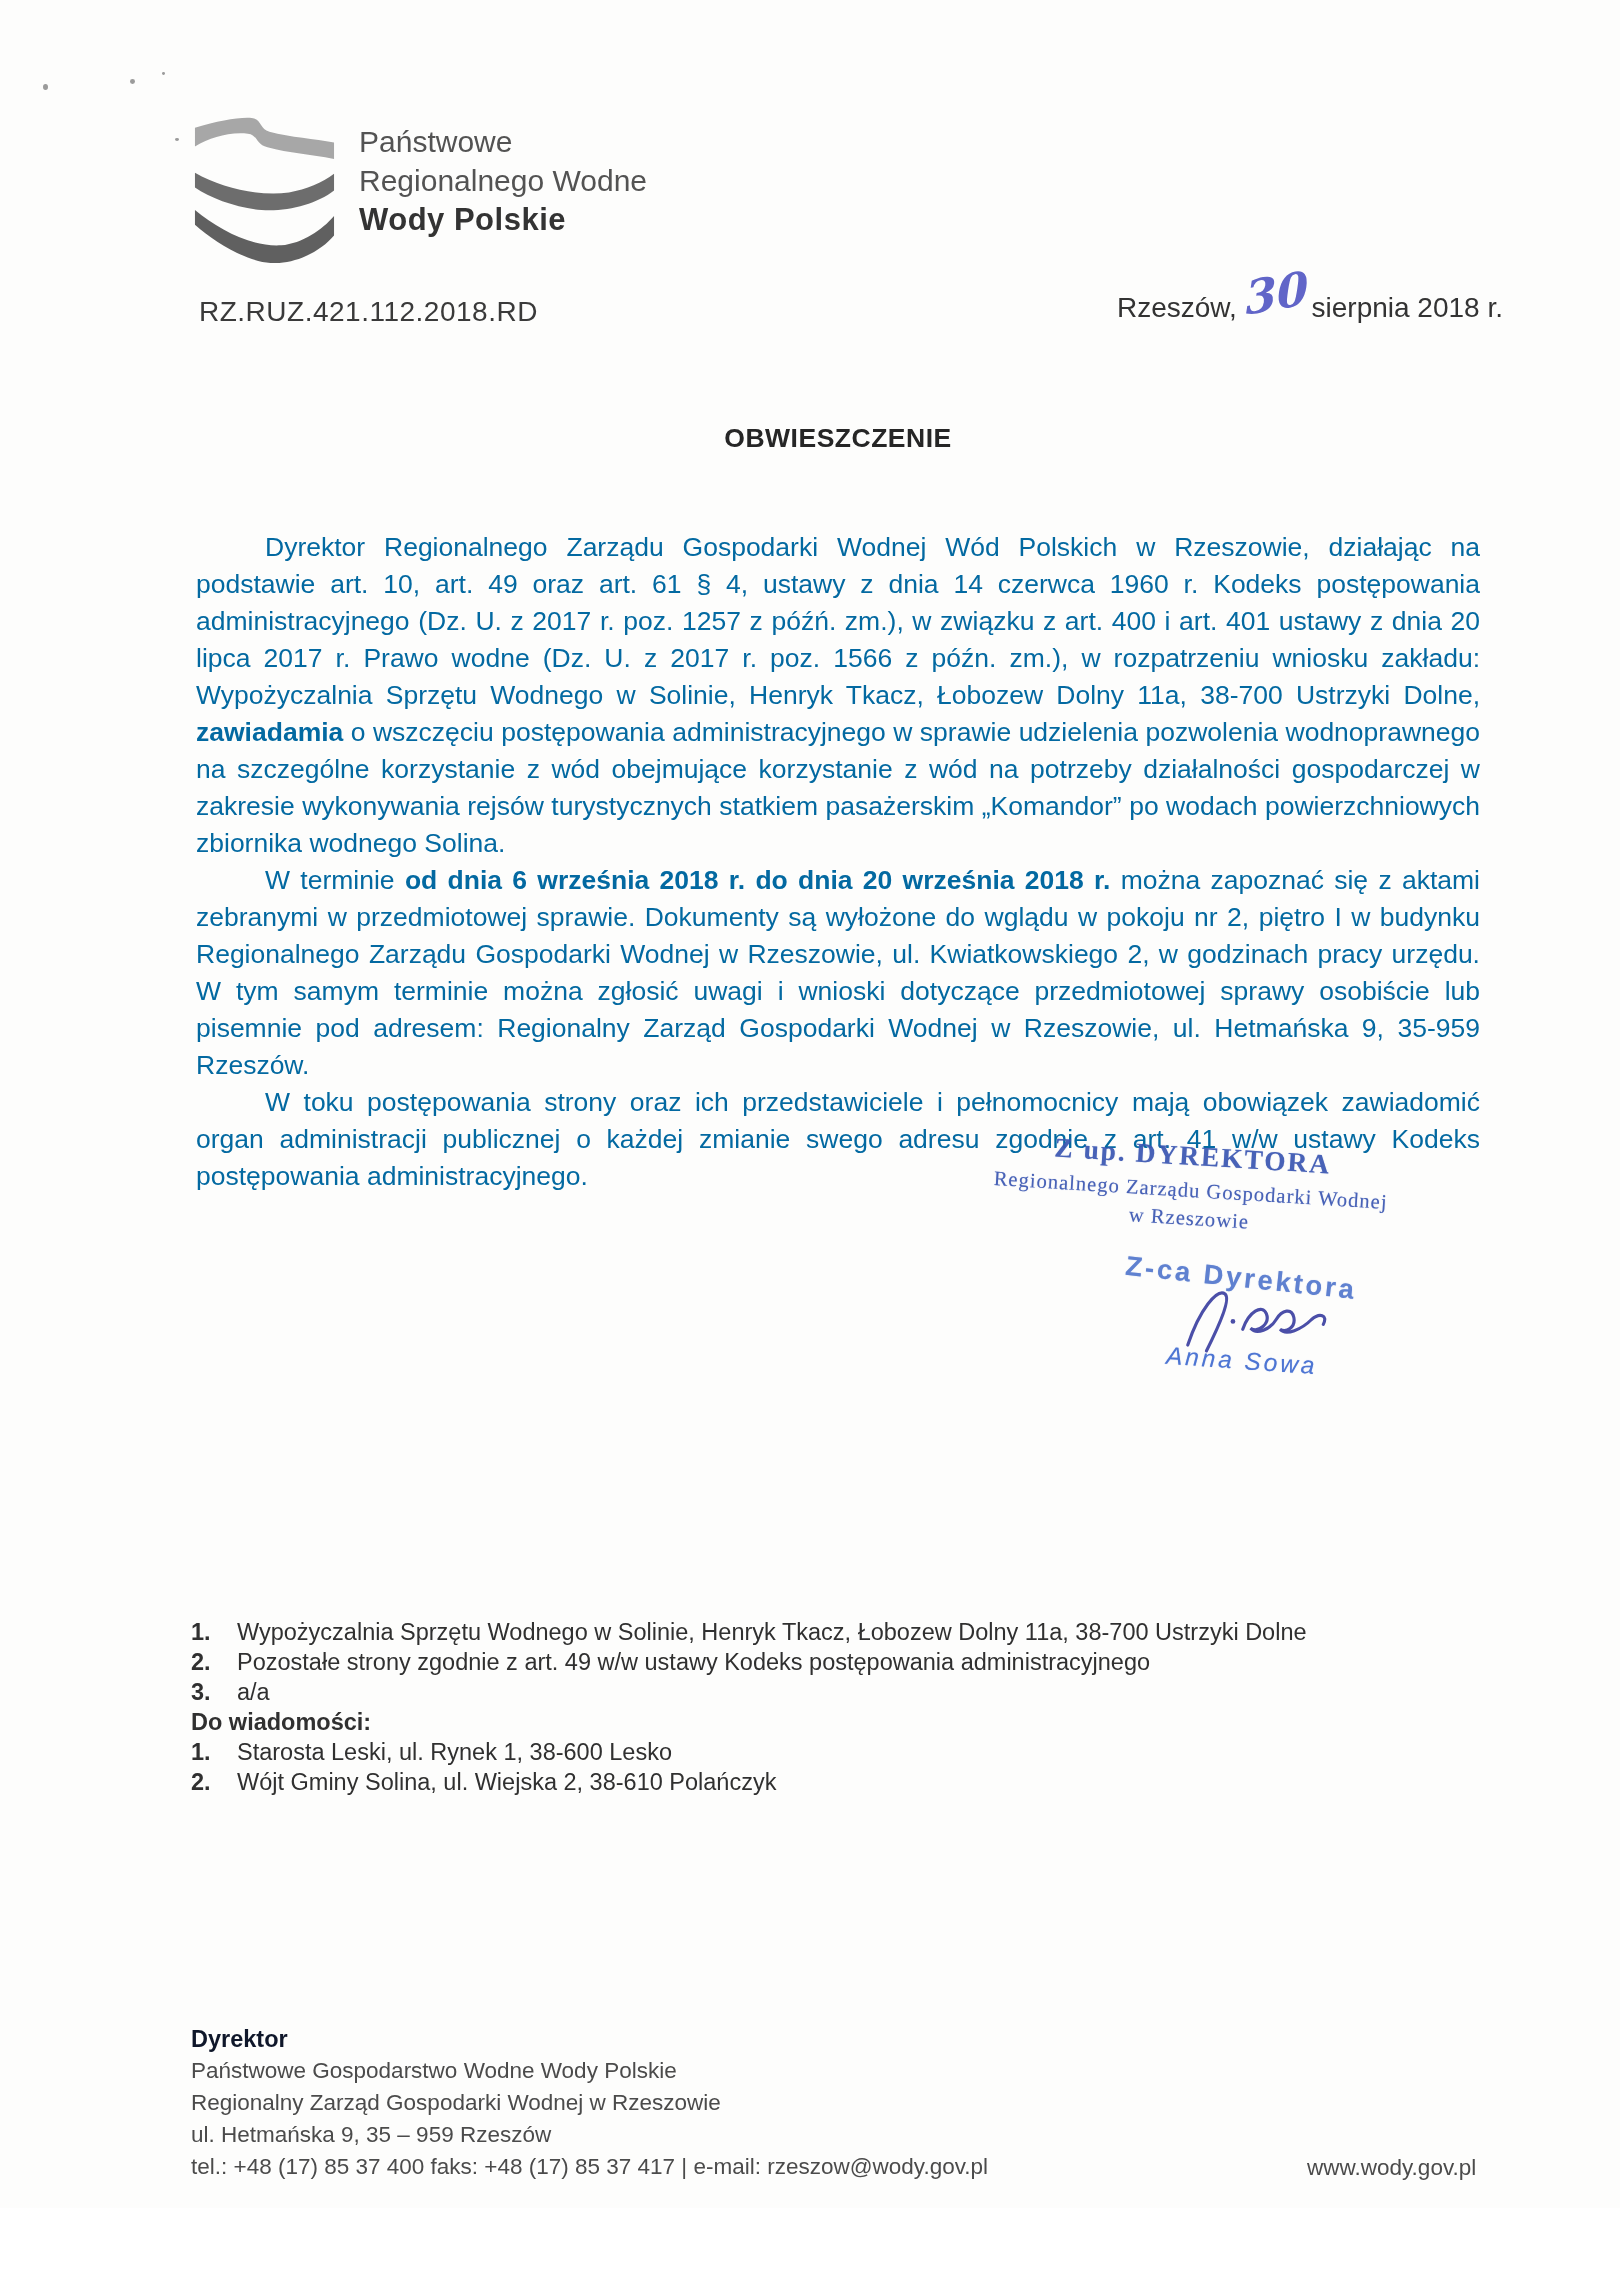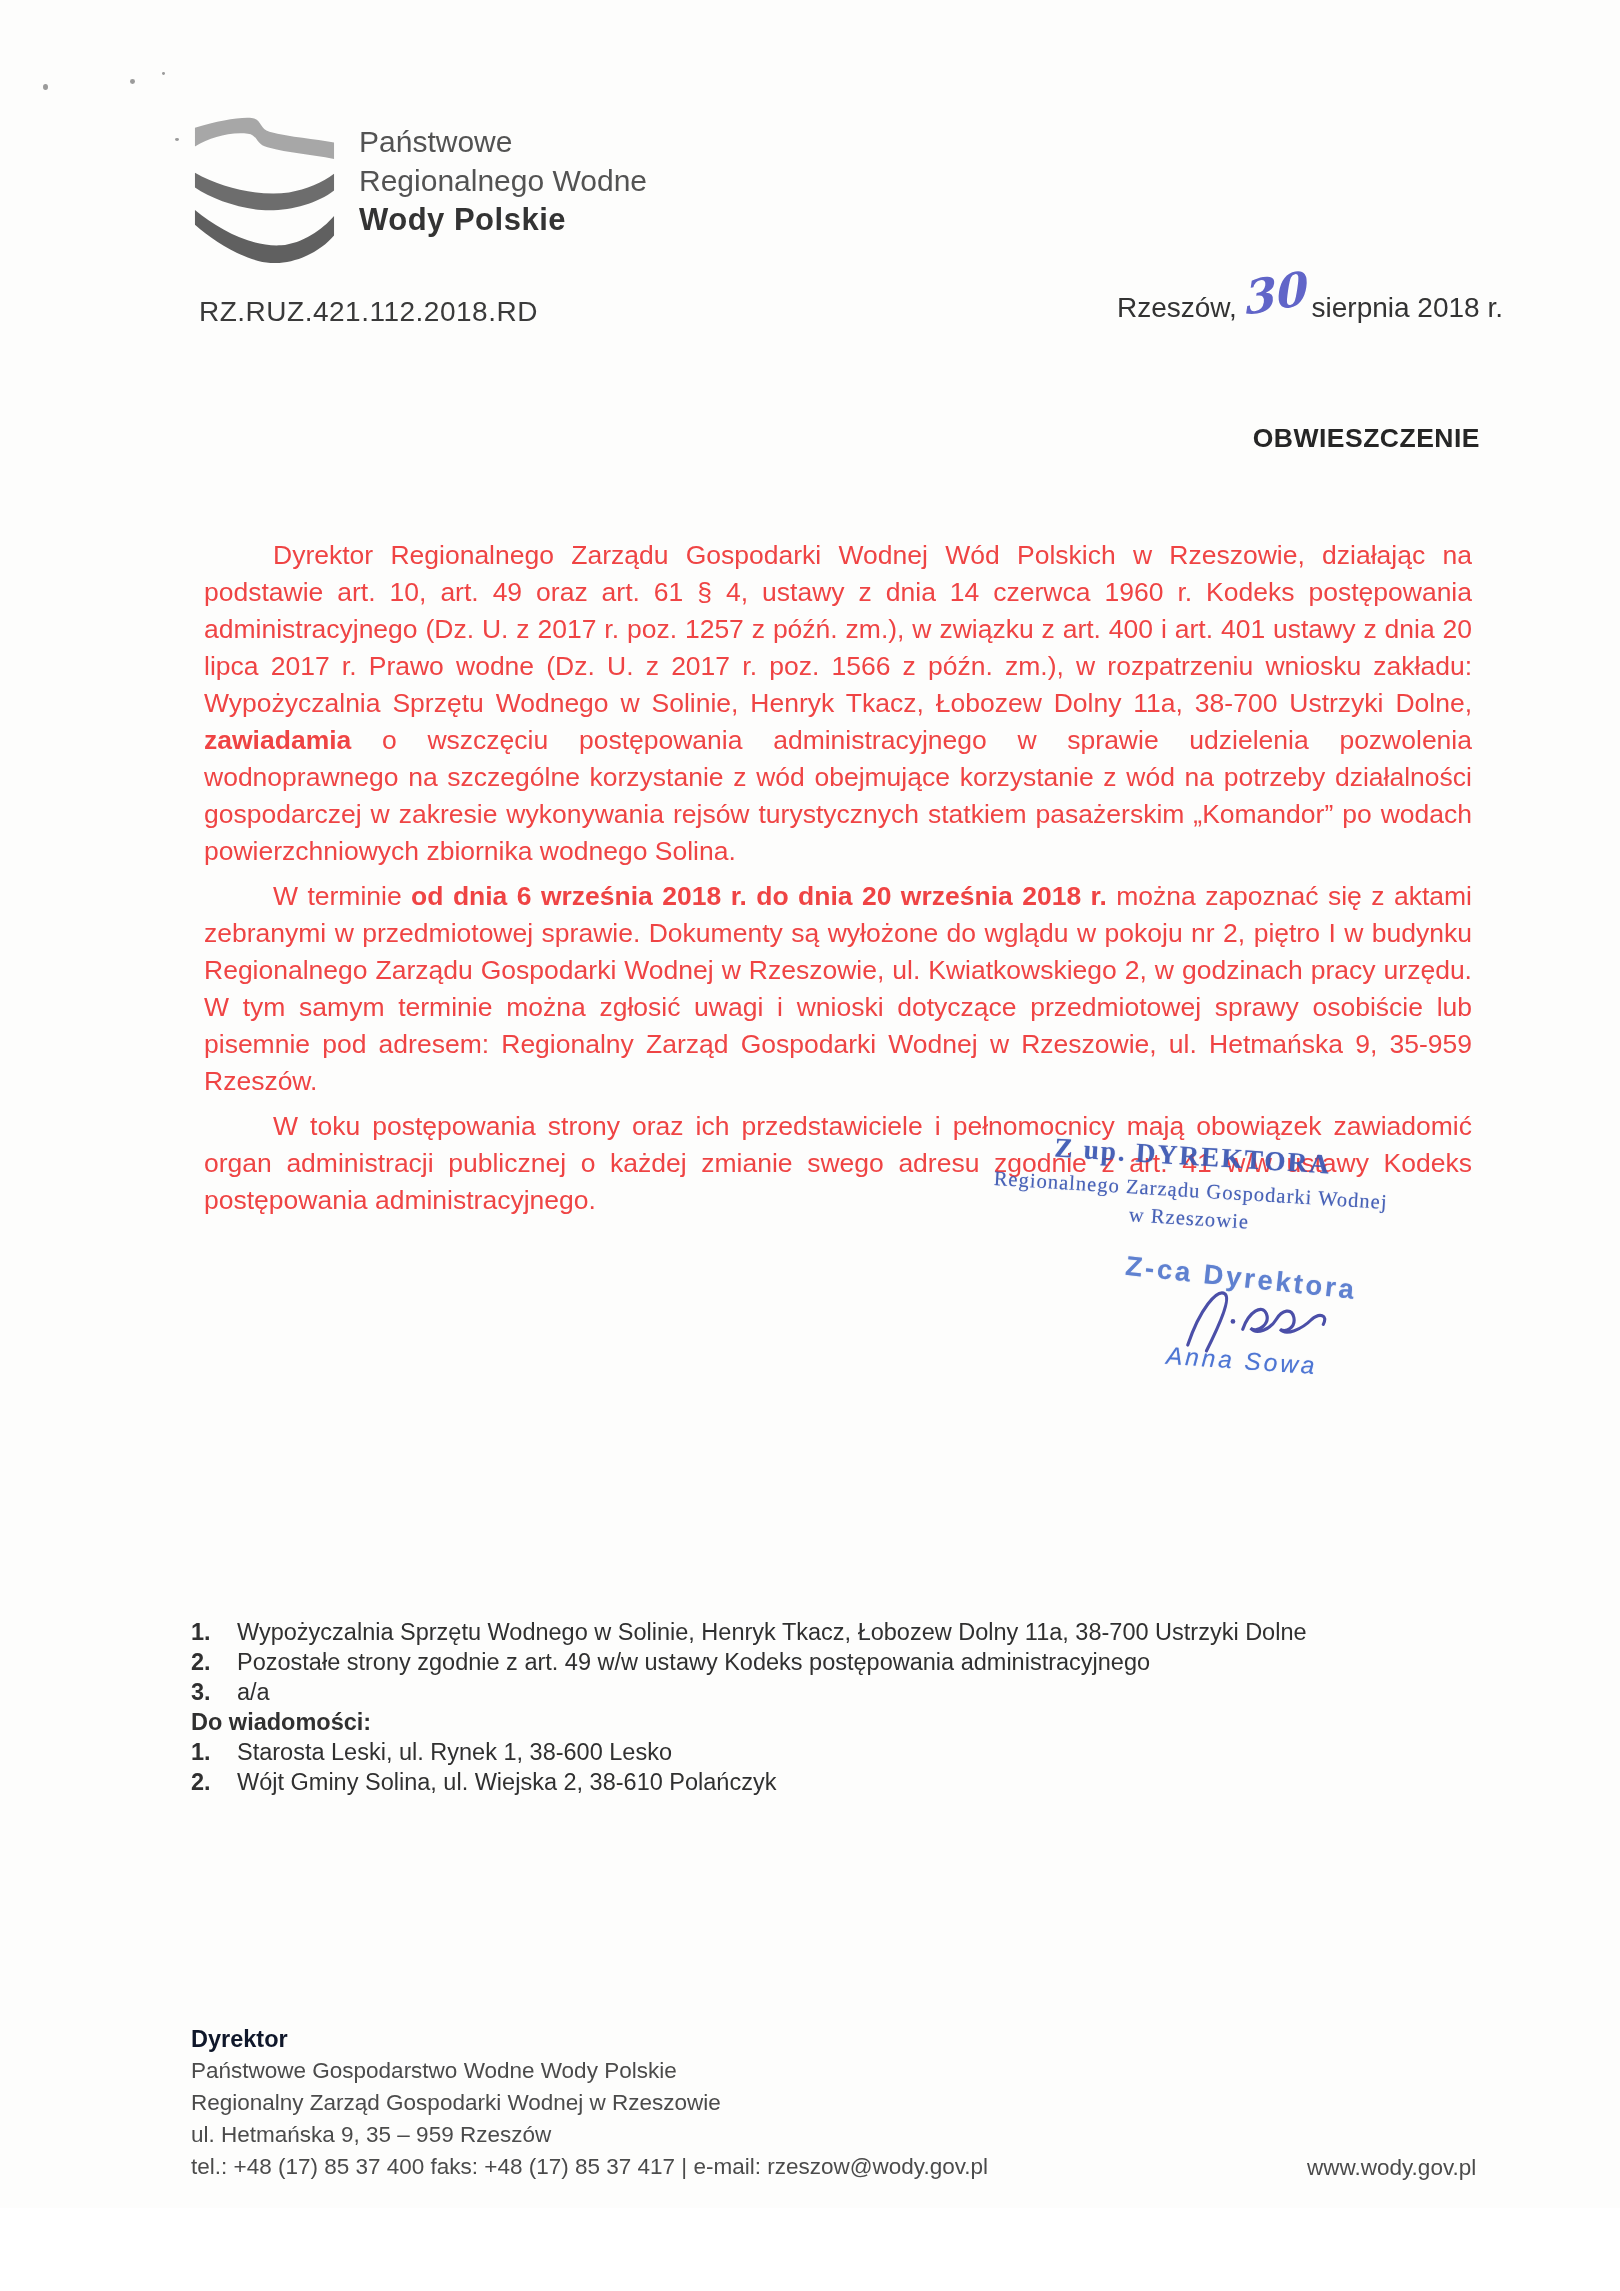--- a/index.html
+++ b/index.html
@@ -21,26 +21,26 @@
   .dateline{position:absolute;left:1117px;top:261px;height:63px;display:flex;align-items:flex-end;font-size:28px;color:#333;}
   .hand-day{
     display:inline-block;
     font-family:"DejaVu Serif",serif;font-style:italic;font-weight:600;
     font-size:46px;color:#6165c8;
     transform:rotate(-10deg) skewX(-8deg);
     margin:0 2.9px 7.8px 7.8px;line-height:1;
   }
 
   
-  .title{position:absolute;left:196px;top:423px;width:1284px;text-align:right;
+  .title{position:absolute;left:196px;top:423px;width:1284px;text-align:center;
     font-weight:700;font-size:26.5px;letter-spacing:0.5px;color:#262626;}
 
   
   .body-text{position:absolute;left:196px;top:529px;width:1284px;}
-  .body-text p{margin:8px;text-align:justify;text-indent:69px;font-size:26.5px;line-height:37px;color:#ef4444;}
+  .body-text p{margin:0;text-align:justify;text-indent:69px;font-size:26.5px;line-height:37px;color:#0369a1;}
   .b{font-weight:700;}
 
   
   .stamp1{position:absolute;left:956px;top:1141px;width:470px;text-align:center;
     transform:rotate(3.5deg);color:#3b57b2;font-family:"Liberation Serif",serif;
     opacity:.93;text-shadow:0 0 1px rgba(59,87,178,.45);}
   .stamp1 .s1{font-size:27.4px;font-weight:700;letter-spacing:2px;}
   .stamp1 .s2{font-size:20.6px;margin-top:6.9px;letter-spacing:1px;}
   .stamp1 .s3{font-size:20.6px;margin-top:4.9px;letter-spacing:1px;}
   .stamp2{position:absolute;left:1125px;top:1262px;transform:rotate(6deg);

